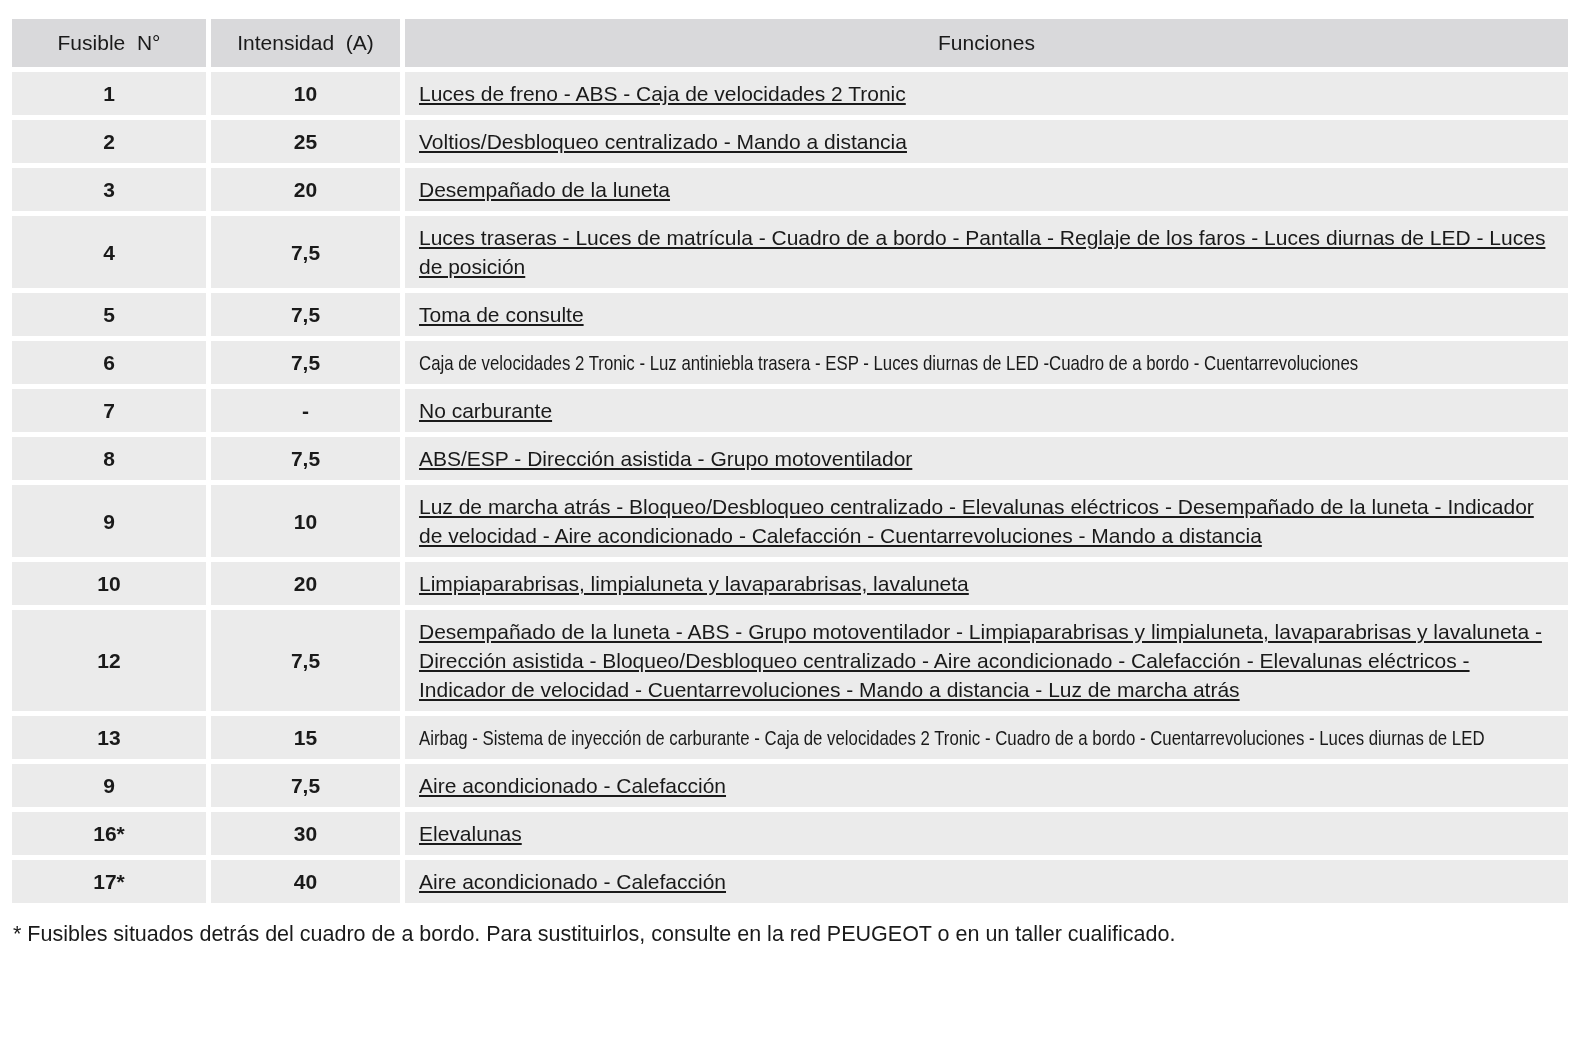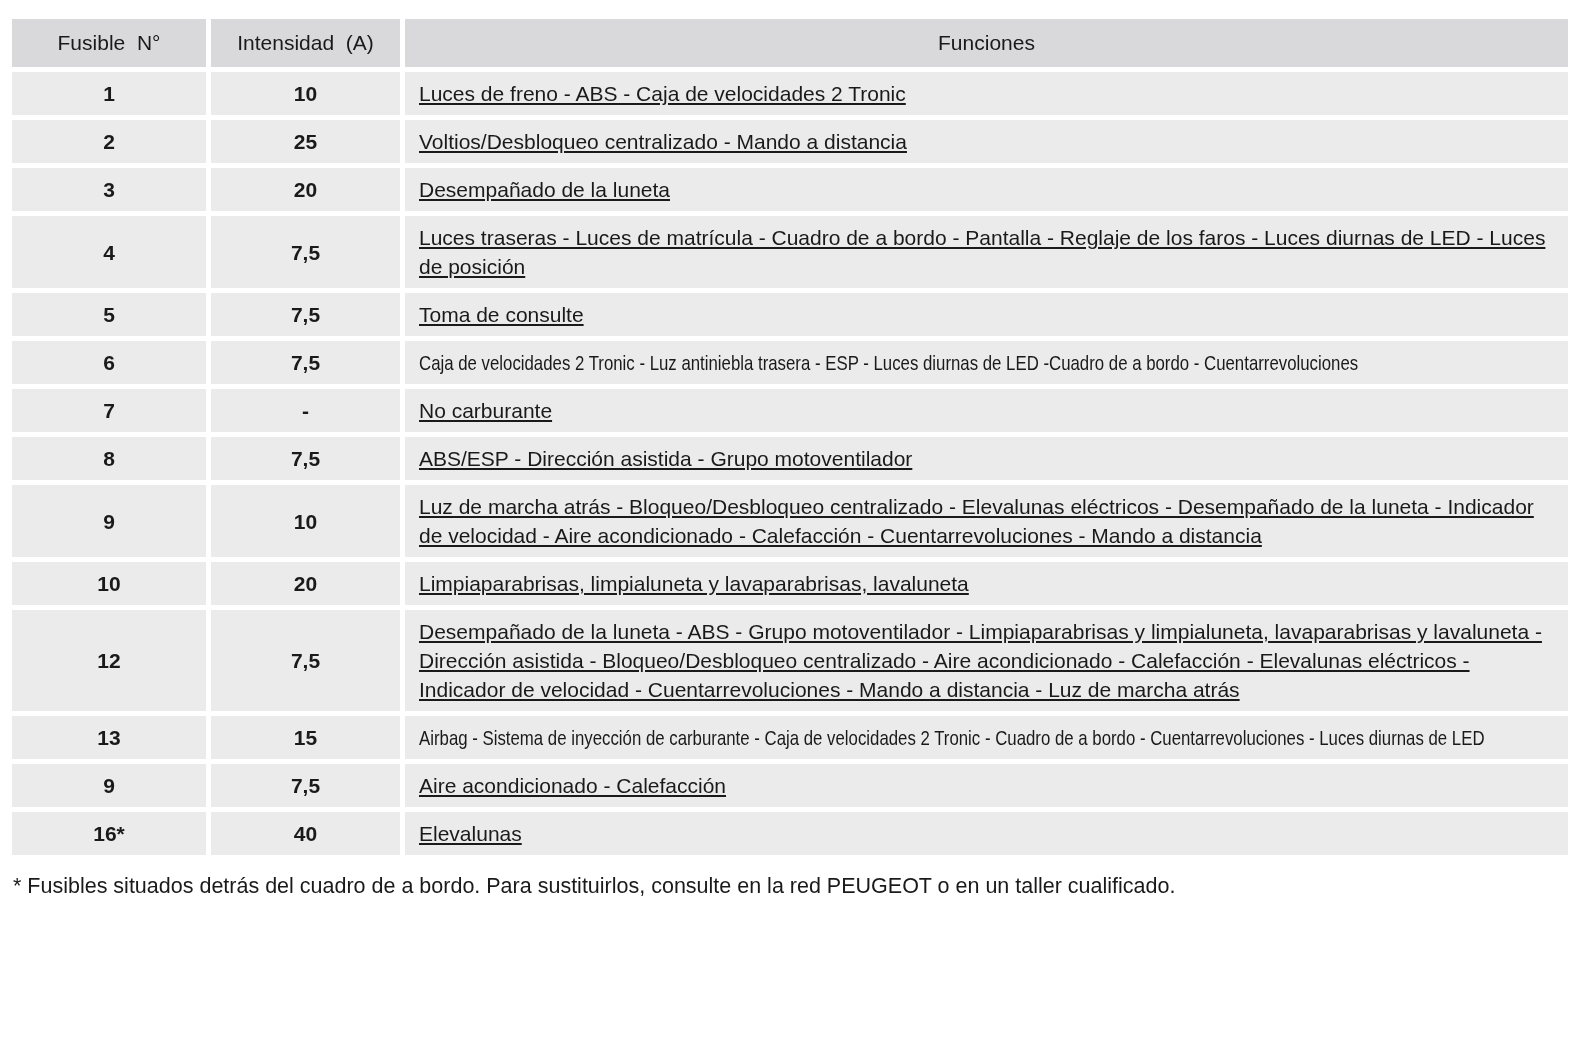--- a/index.html
+++ b/index.html
@@ -184,24 +184,31 @@
     <td class="num">9</td>
     <td class="num">7,5</td>
     <td class="func">
       <span class="func-text">Aire acondicionado - Calefacción</span>
     </td>
   </tr>
 
 
   <tr>
     <td class="num">16*</td>
+    <td class="num">30</td>
+    <td class="func">
+      <span class="func-text">Elevalunas</span>
+    </td>
+  </tr>
+
+  <tr>
+    <td class="num">17*</td>
     <td class="num">40</td>
     <td class="func">
-      <span class="func-text">Elevalunas</span>
-    </td>
-  </tr>
-
+      <span class="func-text">Aire acondicionado - Calefacción</span>
+    </td>
+  </tr>
 </tbody>
   </table>
 
   <p class="footnote">* Fusibles situados detrás del cuadro de a bordo. Para sustituirlos, consulte en la red PEUGEOT o en un taller cualificado.</p>
 
 </div>
 
 </body></html>

